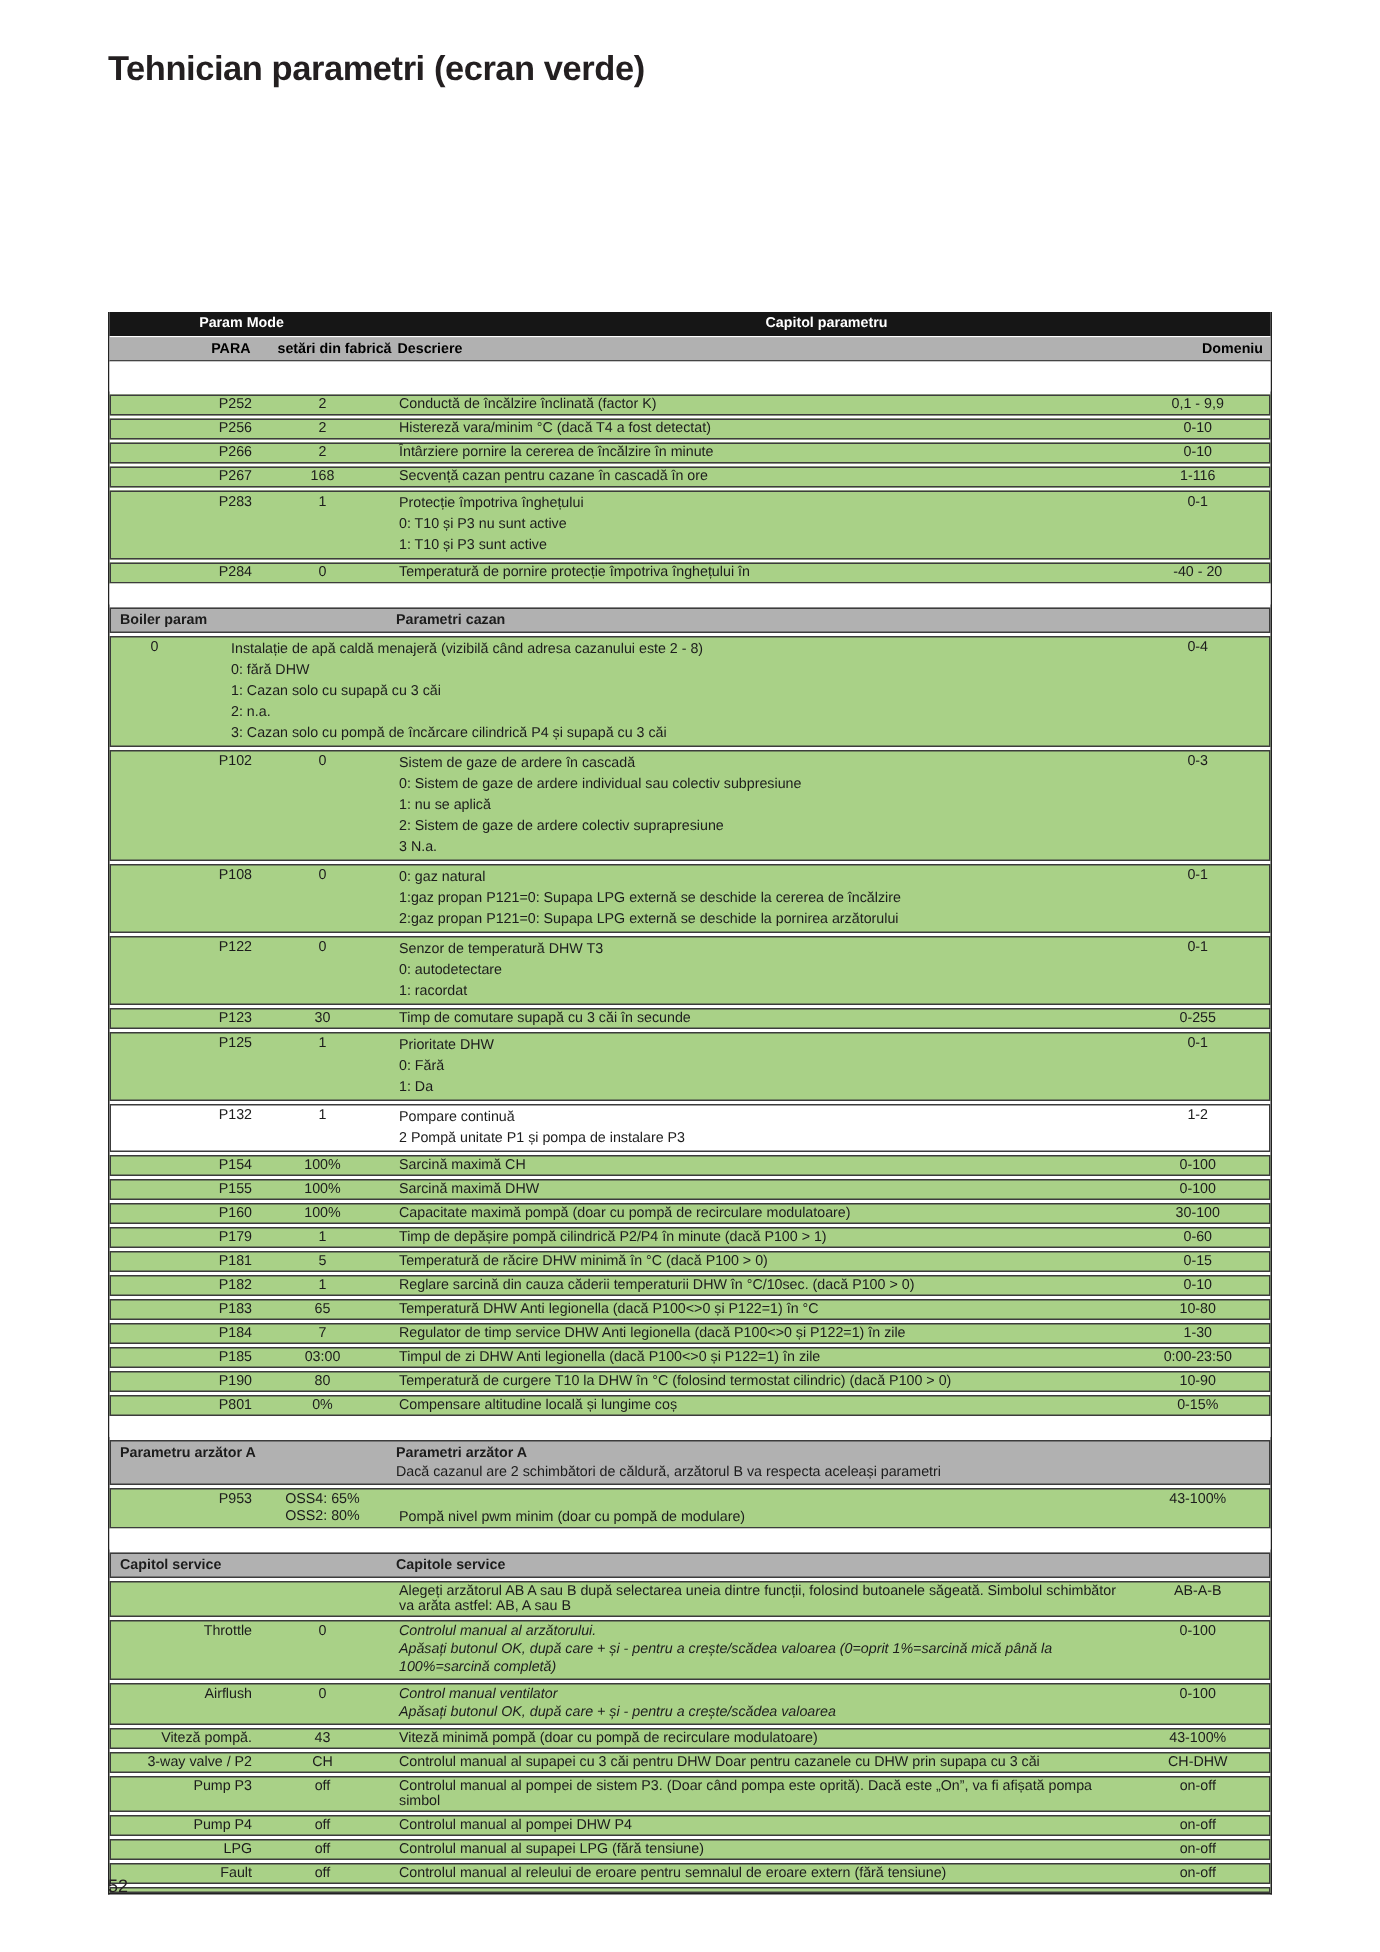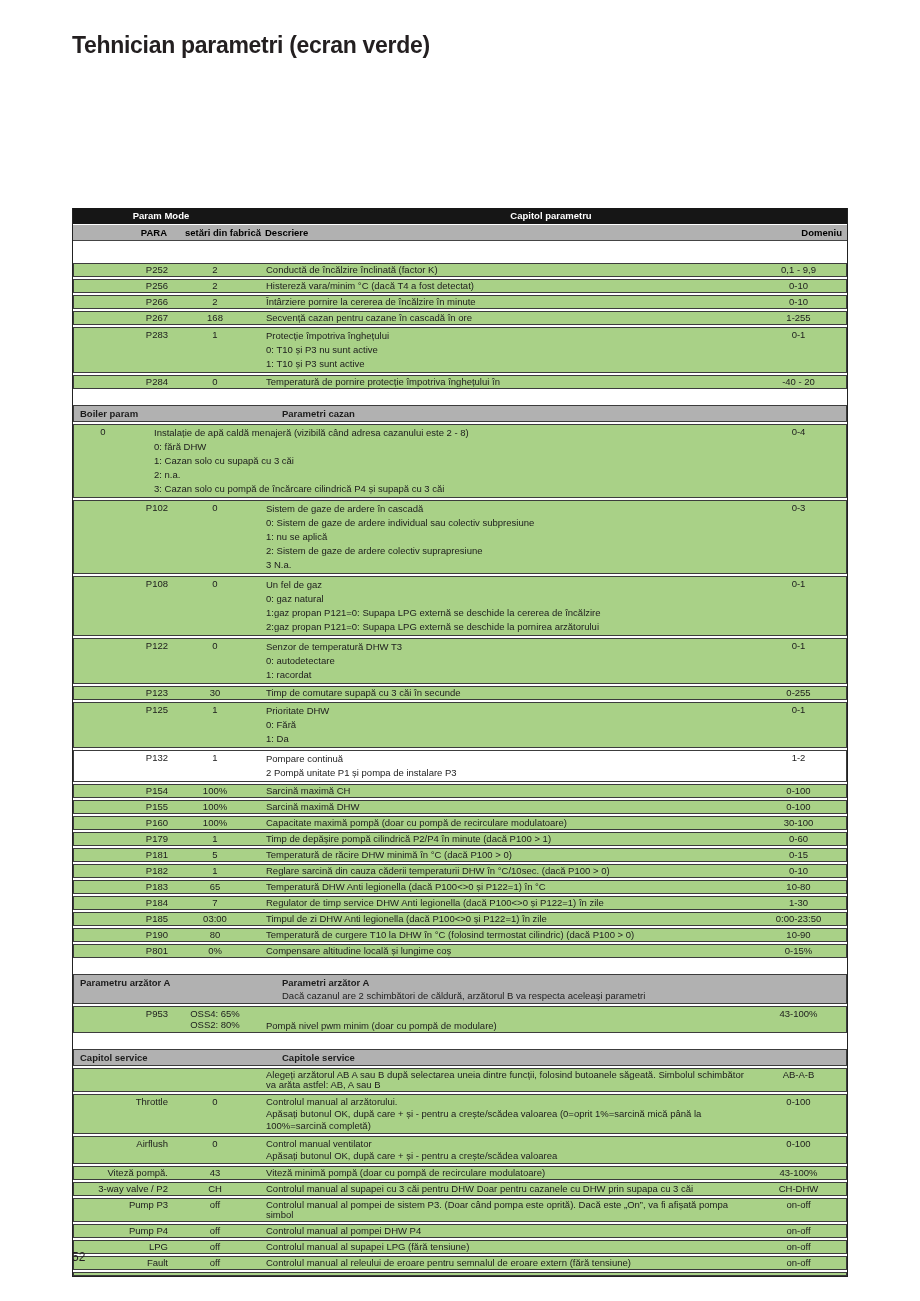--- a/index.html
+++ b/index.html
@@ -40,24 +40,24 @@
   .c-dom{width:92px;box-sizing:border-box;text-align:center;padding-right:3px;flex-shrink:0;}
   .row{
     display:flex;background:var(--green);
     border:1px solid var(--border);margin-top:2px;
     padding:1px 0;
   }
   .row.bg-white{background:#ffffff;}
   .row--single{line-height:10px;}
   .row--multi .line{line-height:14px;}
   .sec-burner .row .line{line-height:11px;margin-top:12px;}
-  .sec-service .row--multi .line{line-height:12px;}
+  .sec-service .row--multi .line{line-height:12px;font-style:italic;}
   .sec-hdr{
     display:flex;background:var(--gray);border:1px solid var(--border);
-    margin-top:2px;font-weight:bold;padding:1px 0;line-height:13px;gap:18px;
+    margin-top:2px;font-weight:bold;padding:1px 0;line-height:13px;
   }
   .sec-hdr .line{line-height:13px;}
   .sec-hdr .sub{font-weight:normal;}
   .gap-top{height:20px;background:#fff;}
   .gap{height:14px;background:#fff;}
   .fact-lines div{line-height:11px;}
   .page-num{
     position:absolute;left:72px;top:1250px;font-size:12px;color:#231f20;
   }
 </style>
@@ -103,21 +103,21 @@
             <div class="line">Întârziere pornire la cererea de încălzire în minute</div>
           </div>
           <div class="c-dom">0-10</div>
         </div>
         <div class="row row--single">
           <div class="c-param">P267</div>
           <div class="c-fact">168</div>
           <div class="c-desc">
             <div class="line">Secvență cazan pentru cazane în cascadă în ore</div>
           </div>
-          <div class="c-dom">1-255</div>
+          <div class="c-dom">1-116</div>
         </div>
         <div class="row row--multi">
           <div class="c-param">P283</div>
           <div class="c-fact">1</div>
           <div class="c-desc">
             <div class="line">Protecție împotriva înghețului</div>
             <div class="line">0: T10 și P3 nu sunt active</div>
             <div class="line">1: T10 și P3 sunt active</div>
           </div>
           <div class="c-dom">0-1</div>
@@ -159,21 +159,20 @@
             <div class="line">1: nu se aplică</div>
             <div class="line">2: Sistem de gaze de ardere colectiv suprapresiune</div>
             <div class="line">3 N.a.</div>
           </div>
           <div class="c-dom">0-3</div>
         </div>
         <div class="row row--multi">
           <div class="c-param">P108</div>
           <div class="c-fact">0</div>
           <div class="c-desc">
-            <div class="line">Un fel de gaz</div>
             <div class="line">0: gaz natural</div>
             <div class="line">1:gaz propan P121=0: Supapa LPG externă se deschide la cererea de încălzire</div>
             <div class="line">2:gaz propan P121=0: Supapa LPG externă se deschide la pornirea arzătorului</div>
           </div>
           <div class="c-dom">0-1</div>
         </div>
         <div class="row row--multi">
           <div class="c-param">P122</div>
           <div class="c-fact">0</div>
           <div class="c-desc">

